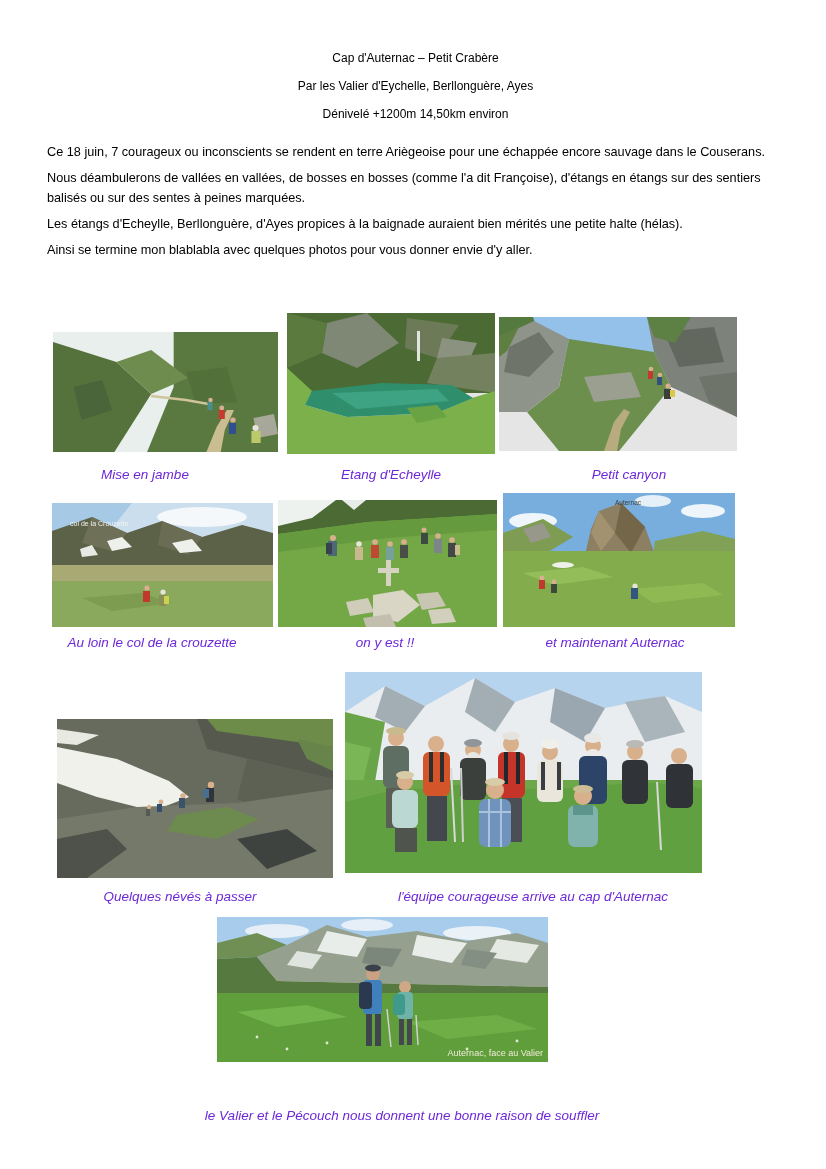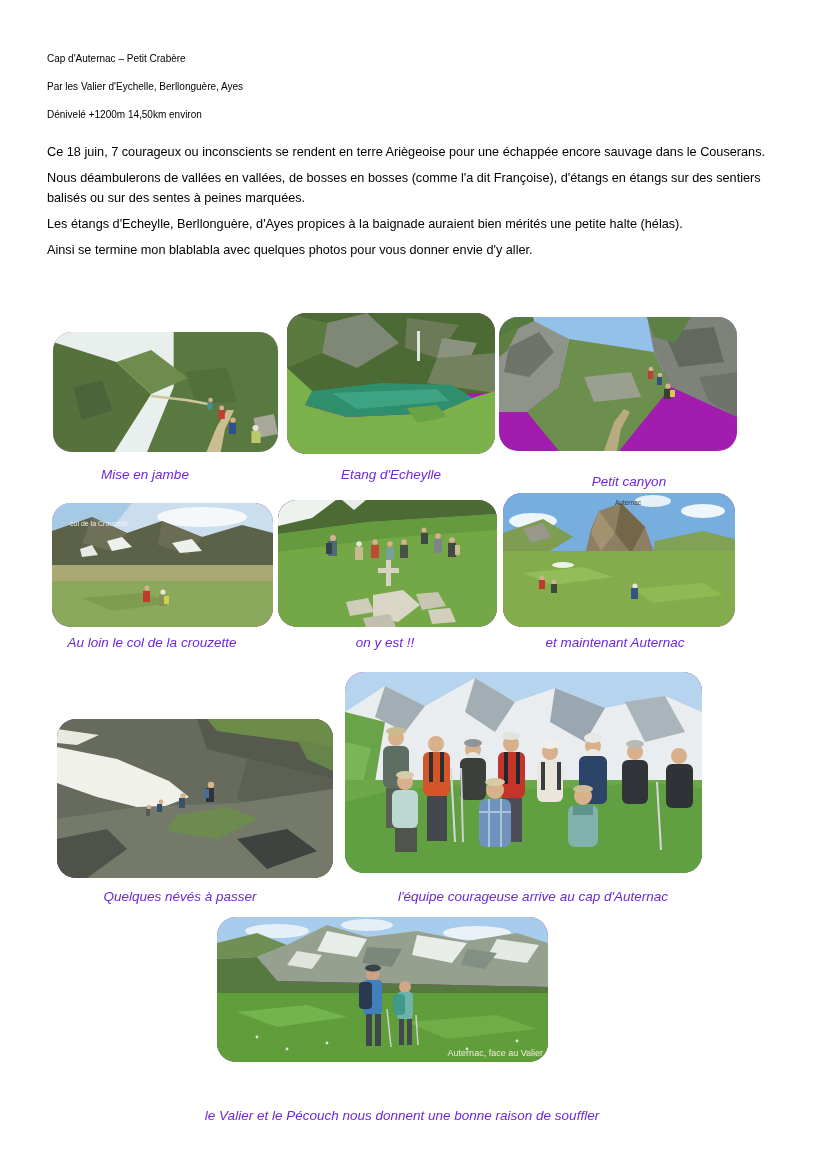--- a/index.html
+++ b/index.html
@@ -6,29 +6,29 @@
   .page{
     position:relative;
     width:826px;height:1169px;
     background:#ffffff;
     font-family:"Liberation Sans", sans-serif;
     color:#000;
     overflow:hidden;
   }
   .text-flow{padding:50px 42px 0 47px;}
   .doc-title{
-    font-size:10px;line-height:17px;
-    margin:0 0 11px 0;font-weight:normal;
+    font-size:12px;line-height:17px;
+    text-align:center;margin:0 0 11px 0;font-weight:normal;
   }
   .doc-title.last{margin-bottom:19px;}
   .para{
     font-size:12.7px;line-height:20px;
     margin:0 0 6px 0;
   }
-  .photo{position:absolute;overflow:hidden;background:#a21caf;border-radius:19px;}
+  .photo{position:absolute;overflow:hidden;background:#e5e5e5;}
   .photo svg{display:block;width:100%;height:100%;}
   .caption{
     position:absolute;
     font-style:italic;
     font-size:13.5px;line-height:17px;
     text-align:center;color:#6d28d9;
   }
 </style>
 </head>
 <body>
@@ -104,21 +104,21 @@
       <circle cx="161" cy="58" r="2.3" fill="#d8b090"></circle>
         <rect x="158" y="60" width="5" height="8" fill="#32507a"></rect>
       <circle cx="169" cy="69" r="2.6" fill="#d8b090"></circle>
         <rect x="165" y="72" width="7" height="10" fill="#3a3f3a"></rect>
       <rect x="171" y="73" width="5" height="7" fill="#d9c84a"></rect>
     </svg>
   </div>
 
   <div class="caption" style="left:45px;top:466px;width:200px;">Mise en jambe</div>
   <div class="caption" style="left:291px;top:466px;width:200px;">Etang d'Echeylle</div>
-  <div class="caption" style="left:529px;top:466px;width:200px;margin-top:7px;">Petit canyon</div>
+  <div class="caption" style="left:529px;top:466px;width:200px;">Petit canyon</div>
 
   <div class="photo" style="left:52px;top:503px;width:221px;height:124px;">
     <svg viewBox="0 0 221 124" preserveAspectRatio="none">
       <rect x="0" y="0" width="221" height="50" fill="#cbdeee"></rect>
       <polygon points="0,0 80,0 60,25 0,30" fill="#a6c9e6"></polygon>
       <ellipse cx="150" cy="14" rx="45" ry="10" fill="#f4f8fa"></ellipse>
       <polygon points="0,28 40,14 75,30 110,18 150,34 190,22 221,30 221,62 0,62" fill="#5c6247"></polygon>
       <polygon points="40,14 75,30 60,48 30,40" fill="#6e7057"></polygon>
       <polygon points="110,18 150,34 136,52 106,42" fill="#6a6c53"></polygon>
       <polygon points="55,38 70,34 80,44 60,48" fill="#eef0ec"></polygon>

